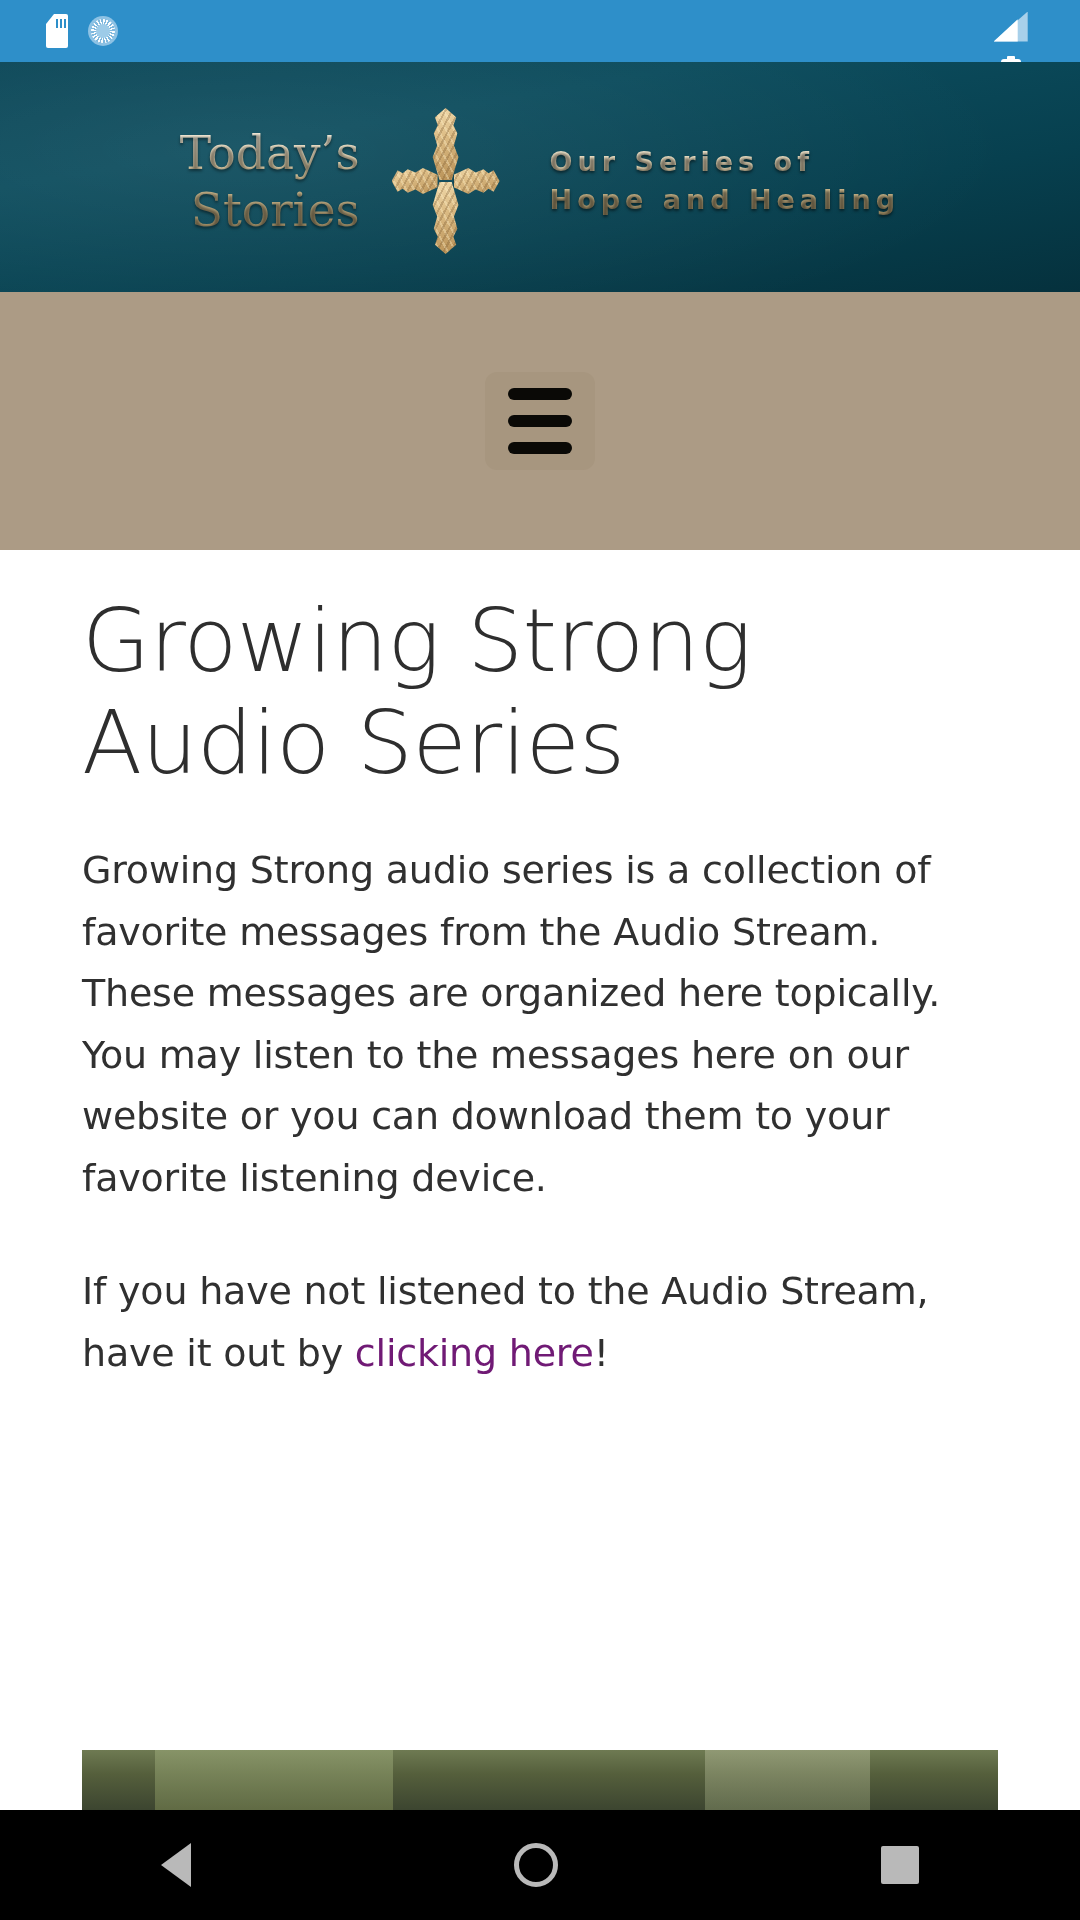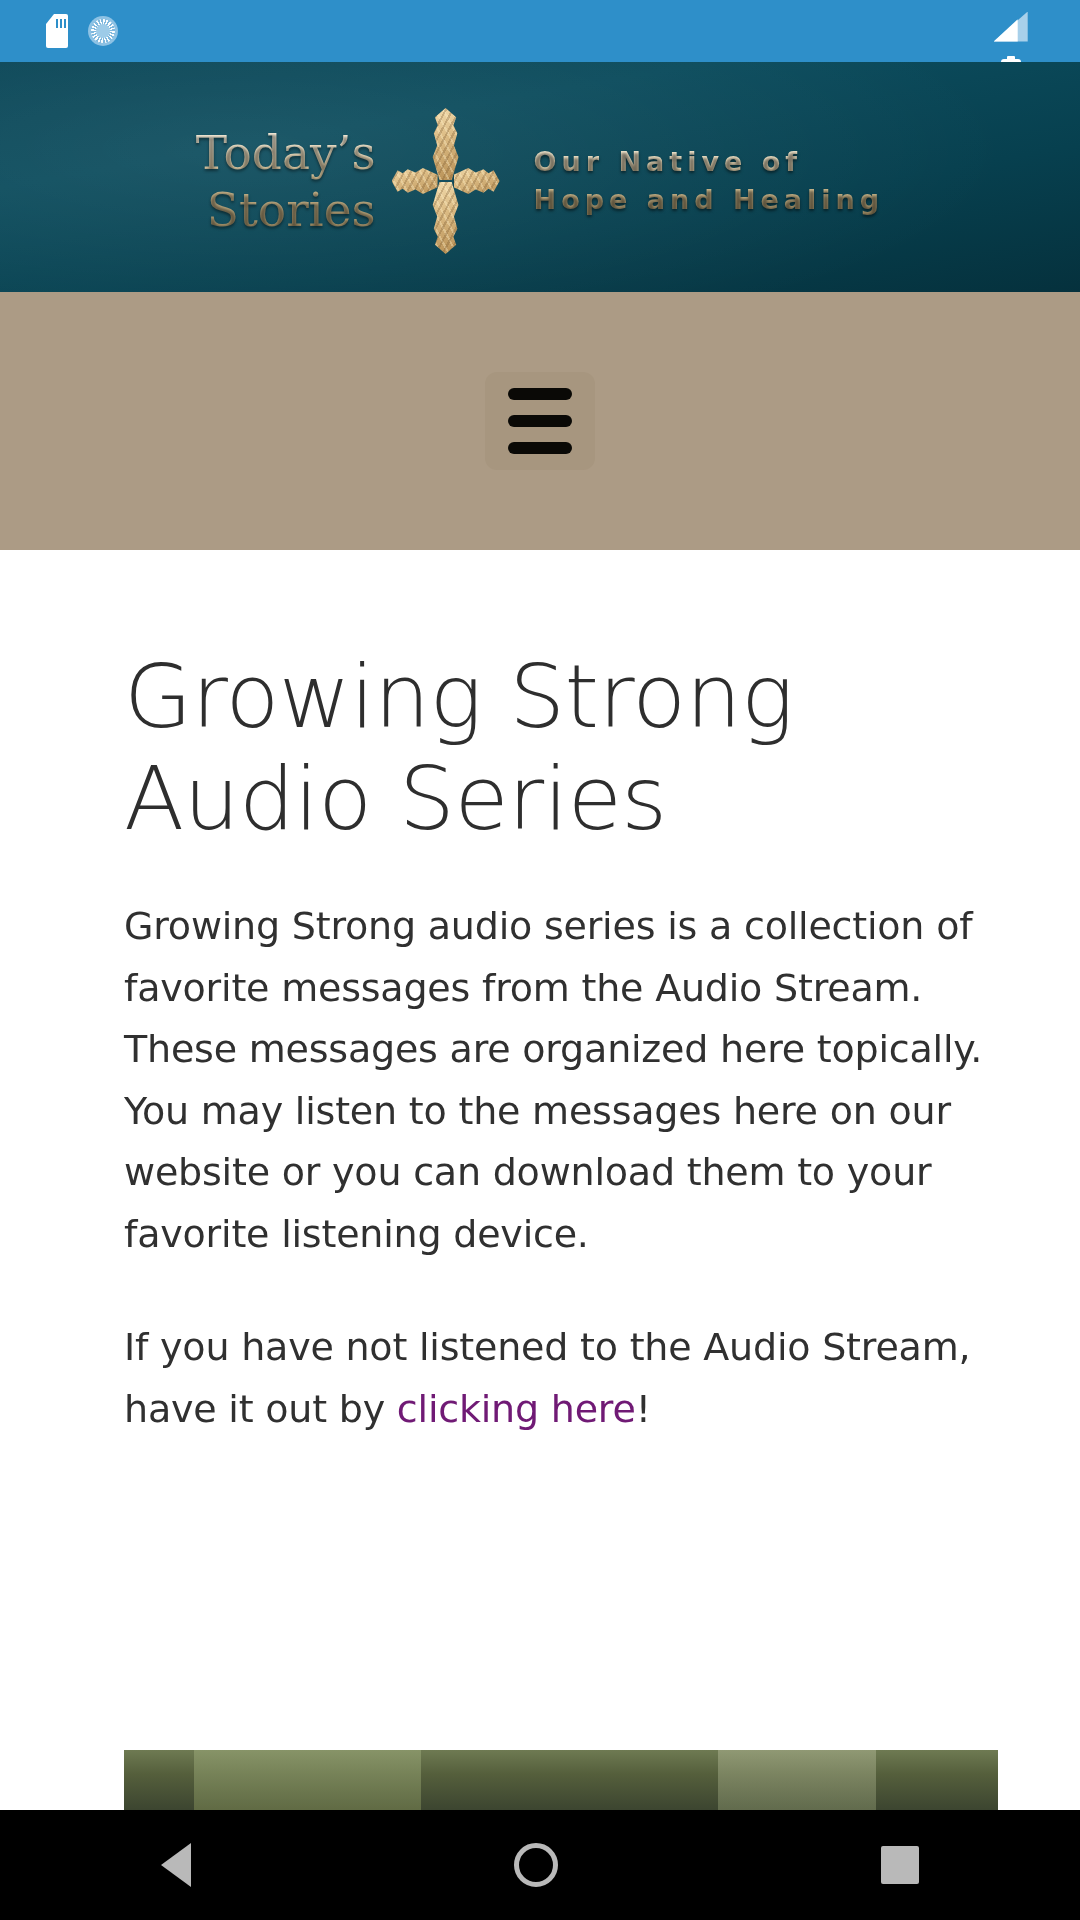--- a/index.html
+++ b/index.html
@@ -141,21 +141,21 @@
 
   
   .banner {
     height: 230px; flex: 0 0 230px;
     background:
       radial-gradient(ellipse 120% 150% at 22% 38%, rgba(255,255,255,.07) 0%, rgba(255,255,255,0) 60%),
       linear-gradient(170deg, #0a4657 0%, #0c4c5d 30%, #07404f 65%, #05313d 100%);
     position: relative; overflow: hidden;
     display: flex; align-items: center; justify-content: center;
   }
-  .banner-inner { display: flex; align-items: center; gap: 0; transform: translateY(4px); }
+  .banner-inner { display: flex; align-items: center; gap: 16px; transform: translateY(4px); }
 
   .brand {
     text-align: right; line-height: 1.0;
     font-family: "DejaVu Serif", "Liberation Serif", serif;
     font-size: 47px;
     background: linear-gradient(180deg, #fdf6e6 0%, #d6c49a 45%, #9c8a63 100%);
     -webkit-background-clip: text; background-clip: text;
     color: transparent;
     text-shadow: 0 2px 3px rgba(0,0,0,.45);
     padding-right: 16px;
@@ -217,22 +217,22 @@
     background: #a89madd; background: #a7967f;
     display: flex; flex-direction: column;
     align-items: center; justify-content: center; gap: 15px;
     cursor: pointer;
   }
   .tan-burger i { width: 64px; height: 12px; border-radius: 7px; background: #0a0906; }
 
   
   .content {
     flex: 1 1 auto; background: #ffffff;
-    padding: 96px 78px 0 82px;
-    overflow: hidden; position: relative; margin-left: 42px;
+    padding: 40px 78px 0 82px;
+    overflow: hidden; position: relative;
   }
   .page-title {
     font-family: "DejaVu Sans", "Liberation Sans", sans-serif;
     font-weight: 300;
     font-size: 88px; line-height: 1.16; color: #2e2e2e;
     letter-spacing: -.5px;
   }
   .para {
     font-family: "DejaVu Sans", "Liberation Sans", sans-serif;
     font-size: 38px; line-height: 1.62; color: #303030;
@@ -308,21 +308,21 @@
         <span class="l1">Today’s</span>
         <span class="l2">Stories</span>
       </div>
       <div class="cross">
         <span class="ah up"></span>
         <span class="ah down"></span>
         <span class="ah left"></span>
         <span class="ah right"></span>
       </div>
       <div class="tagline">
-        <span class="t1">Our Native of</span>
+        <span class="t1">Our Series of</span>
         <span class="t2">Hope and Healing</span>
       </div>
     </div>
   </div>
 
   <div class="tan-bar">
     <div class="tan-burger">
       <i></i>
         <i></i>
         <i></i>

